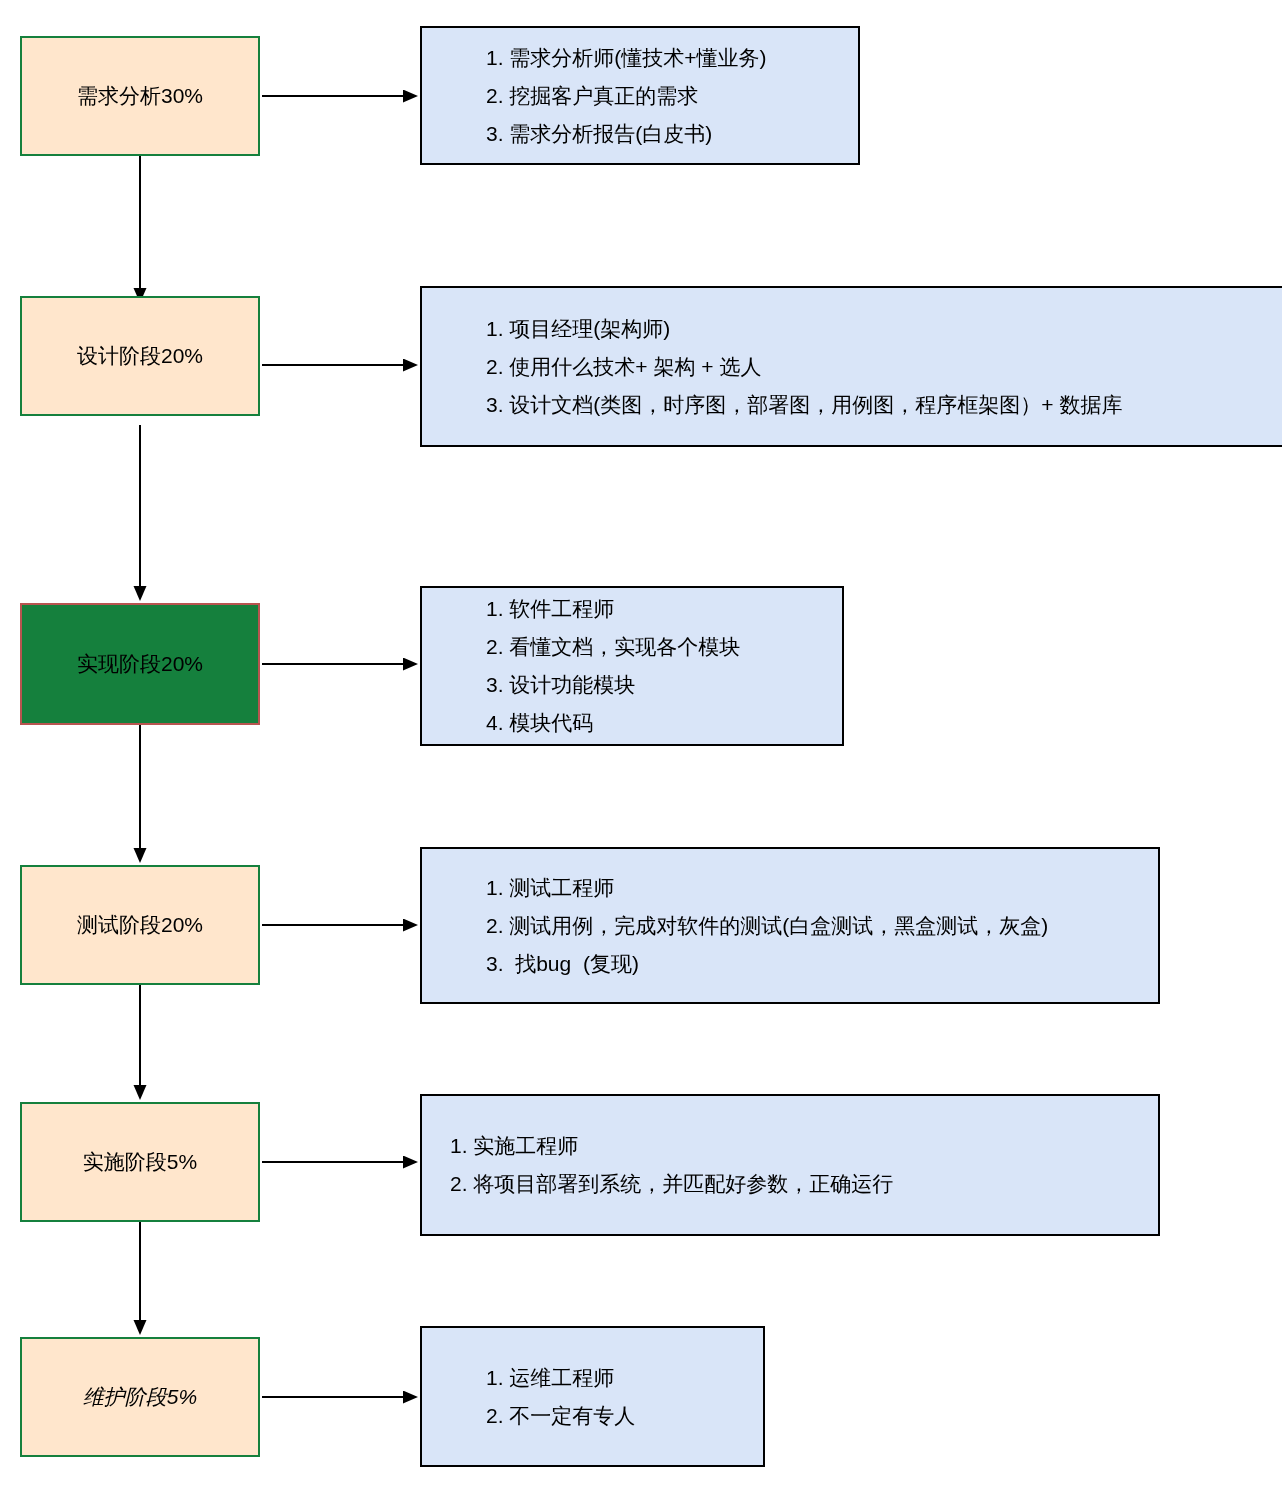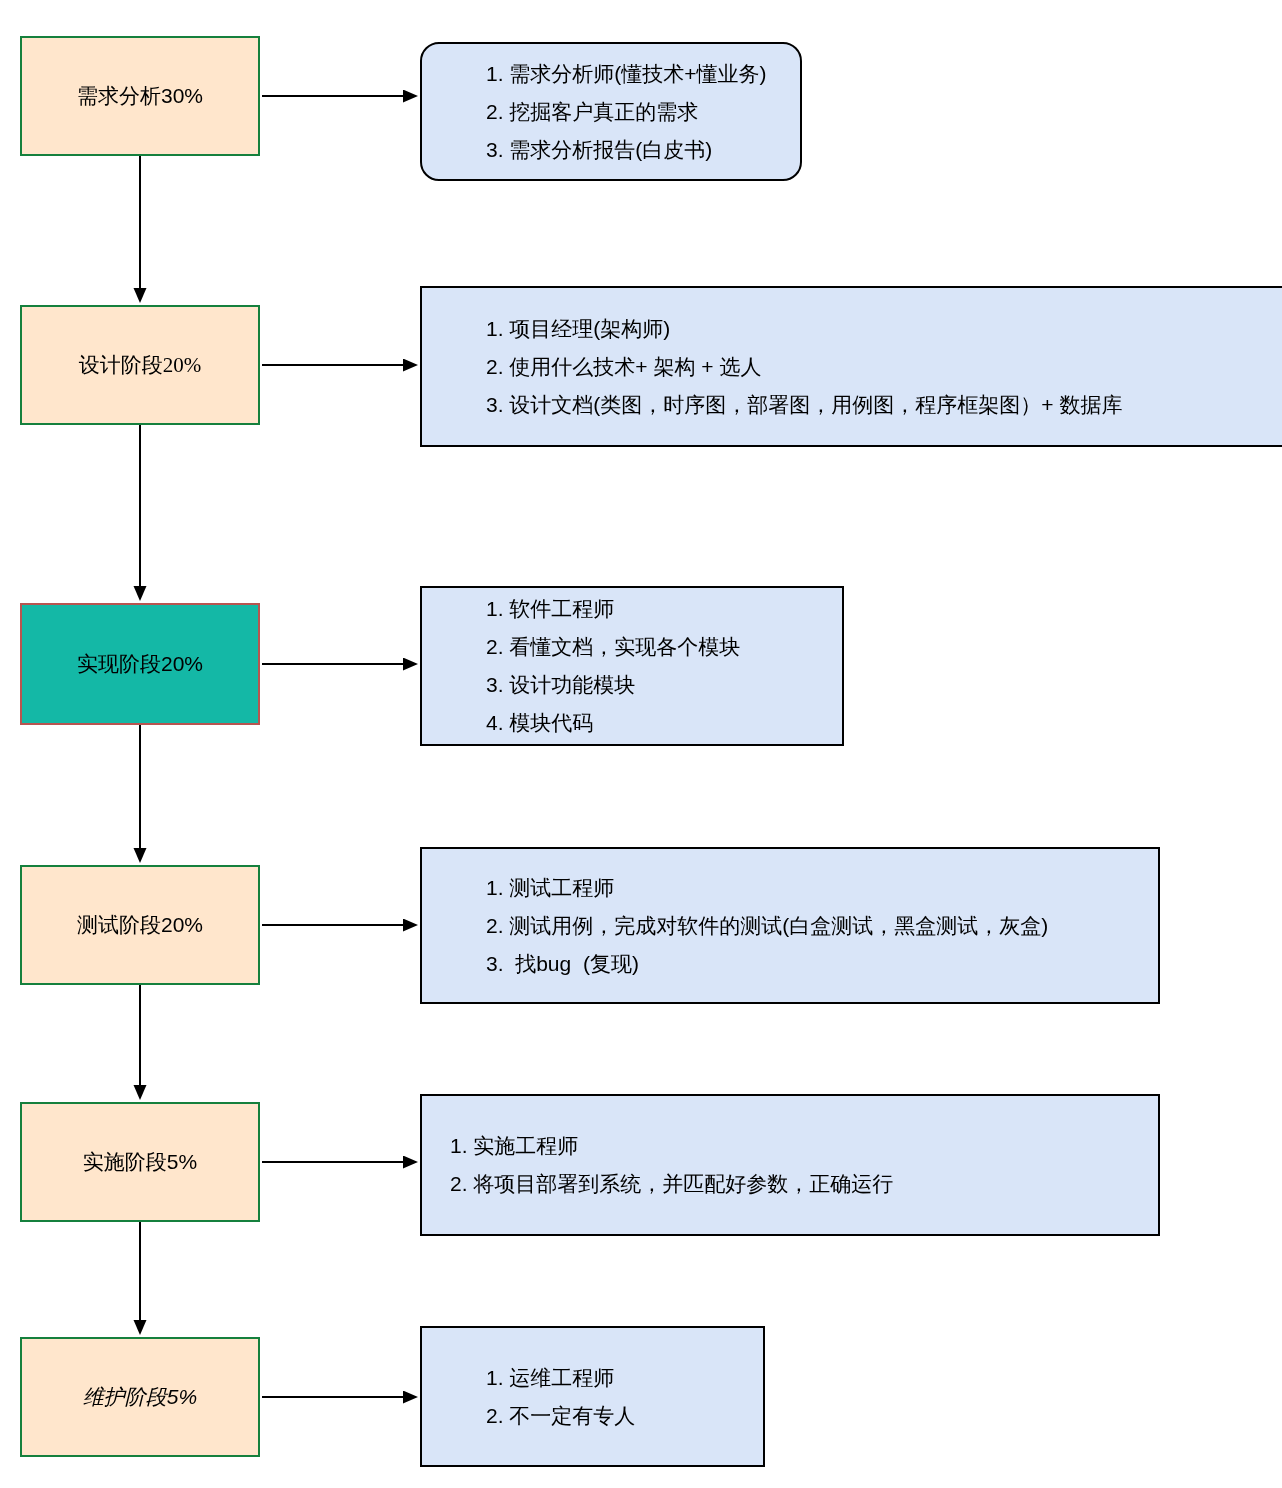--- a/index.html
+++ b/index.html
@@ -19,39 +19,39 @@
     background: #FFE6CC;
     border: 2px solid #15803d;
     box-sizing: border-box;
     display: flex;
     align-items: center;
     justify-content: center;
     font-size: 21px;
     white-space: pre-wrap;
   }
   .s1 { top: 36px; }
-  .s2 { top: 305px; font-family: Liberation Serif, serif; }
-  .s3 { top: 603px; height: 122px; background: #14b8a6; border-color: #B85450; }
+  .s2 { top: 296px; }
+  .s3 { top: 603px; height: 122px; background: #15803d; border-color: #B85450; }
   .s4 { top: 865px; }
   .s5 { top: 1102px; }
   .s6 { top: 1337px; font-style: italic; }
   .detail {
     position: absolute;
     left: 420px;
     background: #D9E5F8;
     border: 2px solid #000000;
     box-sizing: border-box;
     display: flex;
     flex-direction: column;
     justify-content: center;
     padding-left: 64px;
     padding-right: 10px;
     font-size: 21px;
   }
-  .b1 { top: 42px;   width: 382px; height: 139px; border-radius: 19px; }
+  .b1 { top: 26px;   width: 440px; height: 139px; }
   .b2 { top: 286px;  width: 1000px; height: 161px; }
   .b3 { top: 586px;  width: 424px; height: 160px; }
   .b4 { top: 847px;  width: 740px; height: 157px; }
   .b5 { top: 1094px; width: 740px; height: 142px; padding-left: 28px; }
   .b6 { top: 1326px; width: 345px; height: 141px; }
   .line { line-height: 38px; white-space: pre-wrap; }
   #arrow-layer {
     position: absolute;
     top: 0; left: 0;
     width: 1282px;

